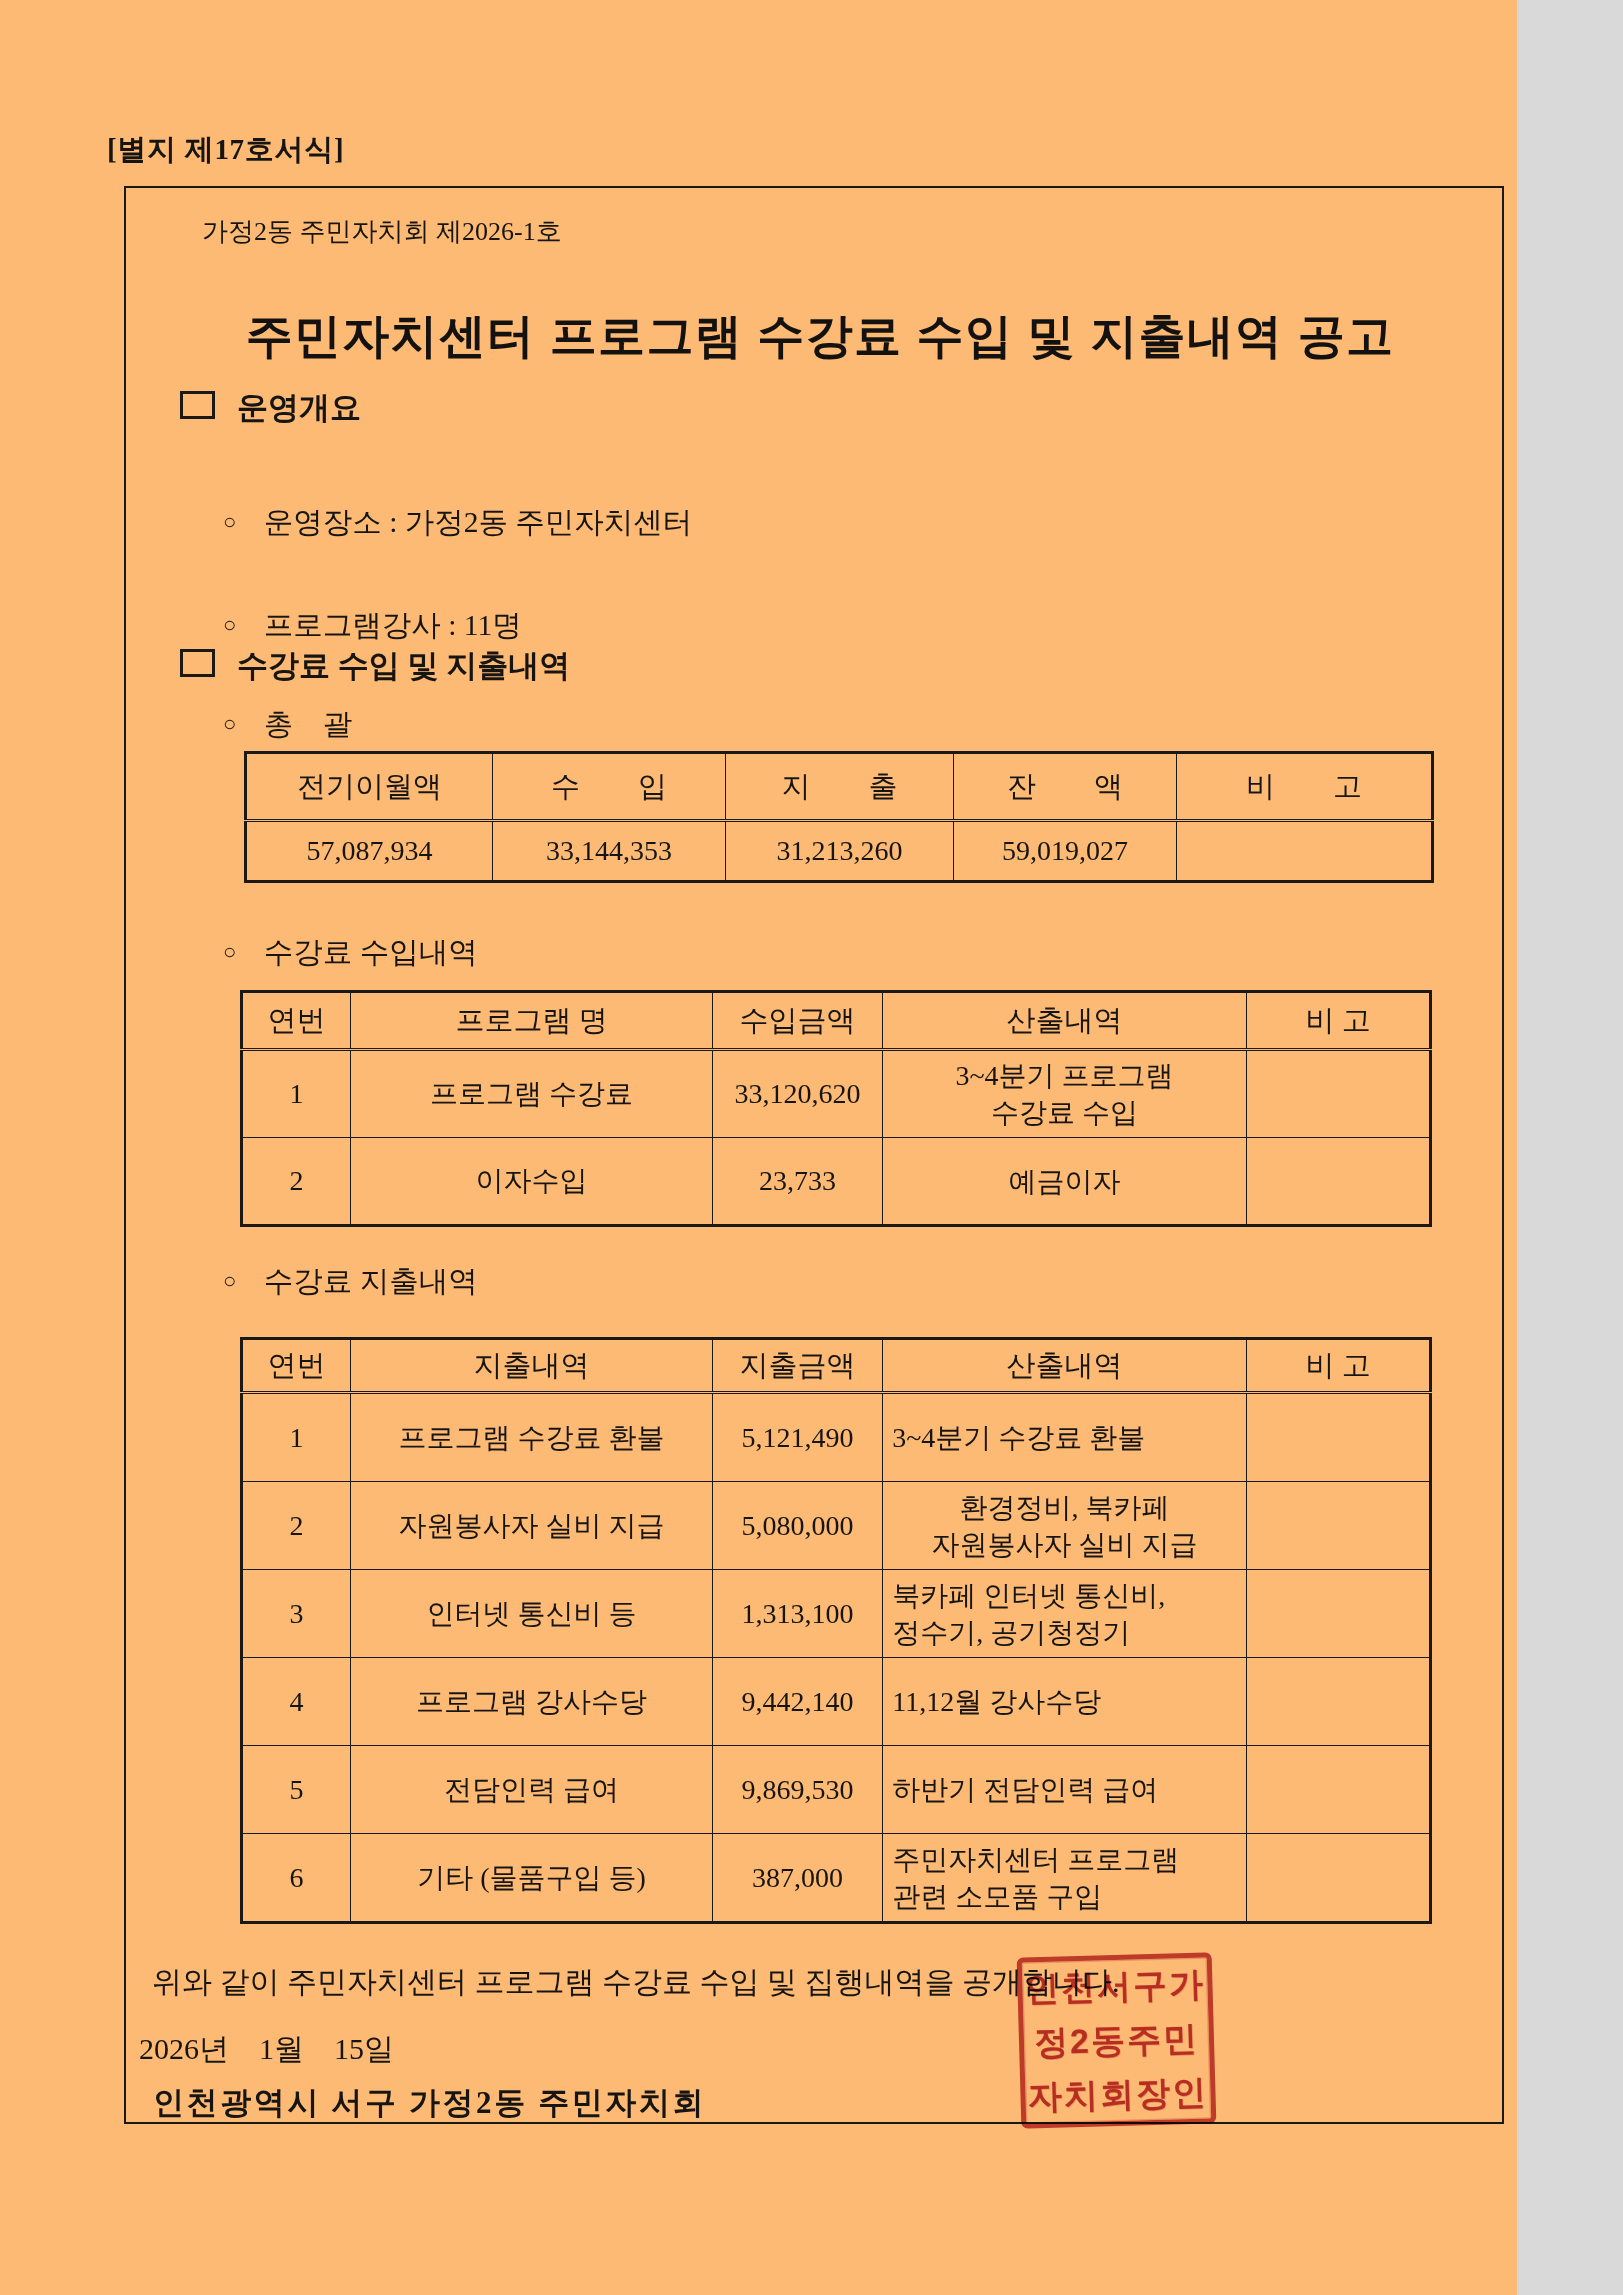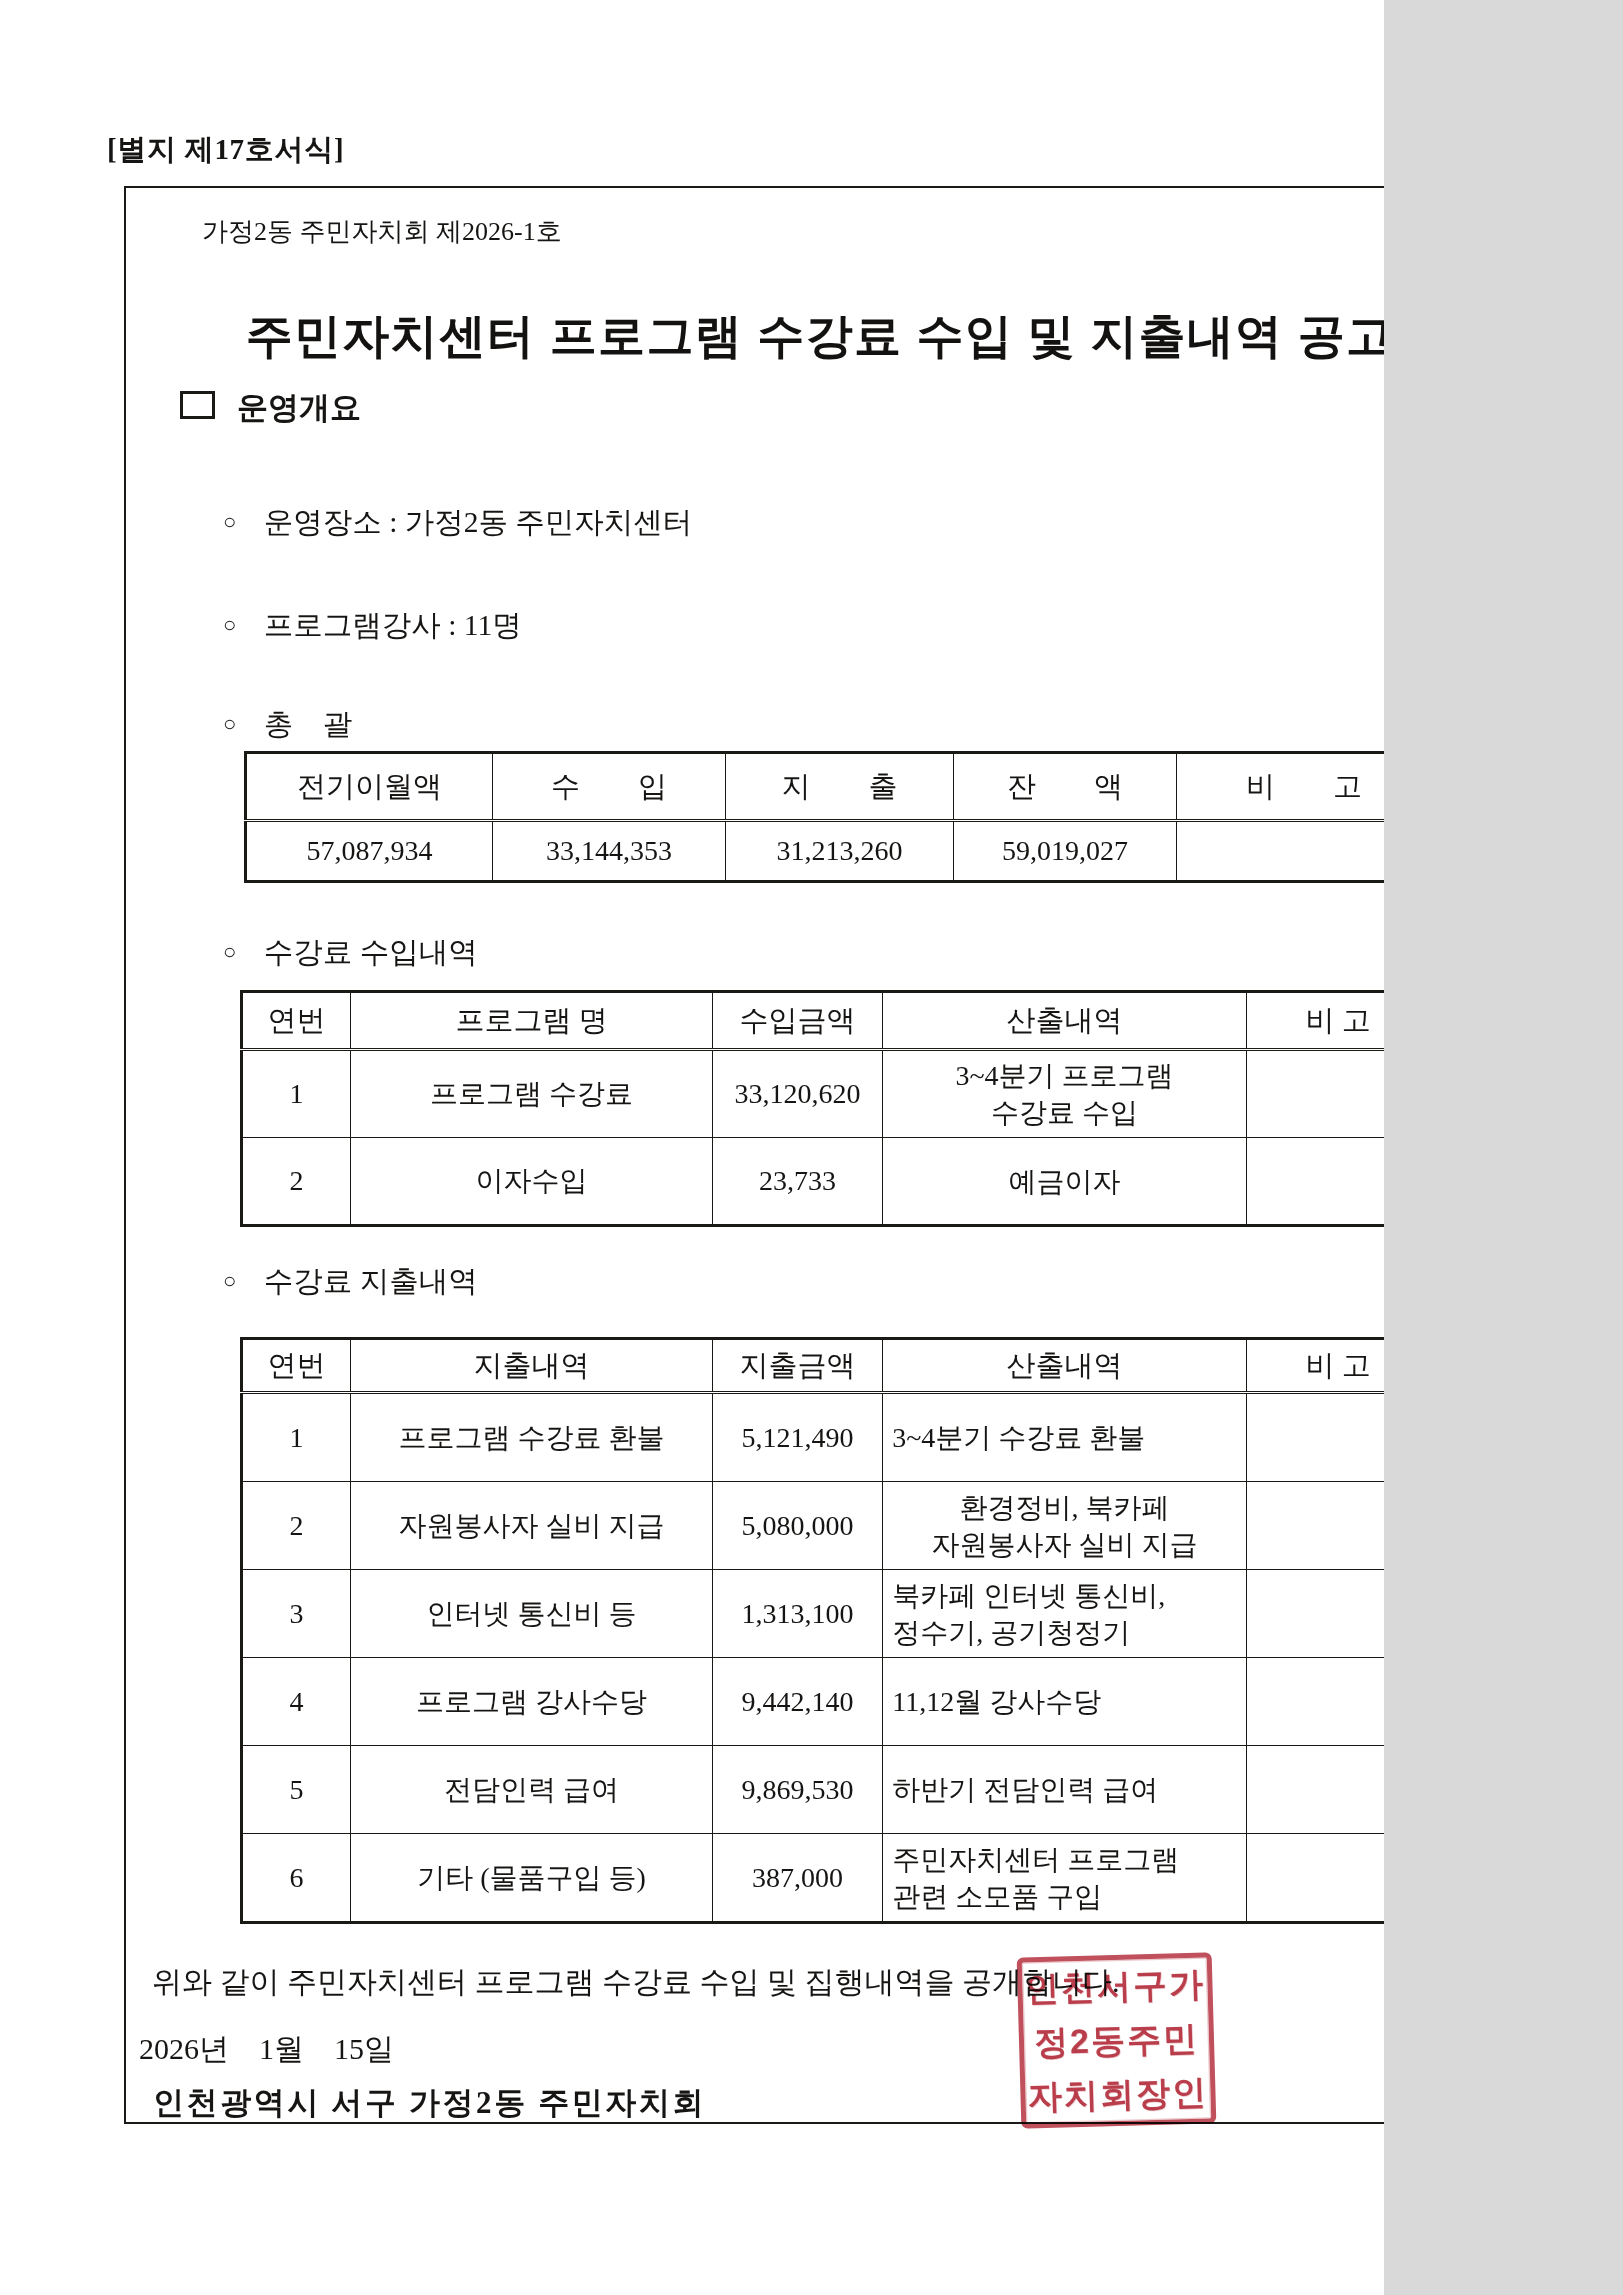--- a/index.html
+++ b/index.html
@@ -1,18 +1,18 @@
 <!DOCTYPE html>
 <html style="font-size:10.5px"><head>
 <meta charset="utf-8">
 <title>공고문</title>
 <style>
   html,body{margin:0;padding:0;background:#d9d9d9;}
   .page{
-    position:relative;width:1384px;height:2295px;background:#ffffff;
+    position:relative;width:1517px;height:2295px;background:#fdba74;
     font-family:"Liberation Serif","DejaVu Serif",serif;color:#171513;
     overflow:hidden;
   }
   .form-note{
     position:absolute;left:107px;top:130px;font-size:29px;font-weight:bold;
     letter-spacing:0.7px;
   }
   .doc-box{
     position:absolute;left:124px;top:186px;width:1380px;height:1938px;
     border:2.6px solid #1b1916;box-sizing:border-box;
@@ -93,20 +93,23 @@
       <span class="sq"></span><span>운영개요</span>
     </div>
 
     <div class="bullet b2">
       <span class="circ">○</span><span>운영장소 : 가정2동 주민자치센터</span>
     </div>
     <div class="bullet b4">
       <span class="circ">○</span><span>프로그램강사 : 11명</span>
     </div>
 
+    <div class="hding h-details">
+      <span class="sq"></span><span>수강료 수입 및 지출내역</span>
+    </div>
 
     <div class="lbl lbl-summary">
       <span class="circ">○</span><span>총　괄</span>
     </div>
 
     <table class="t1">
       <colgroup>
           <col style="width:247px">
           <col style="width:233px">
           <col style="width:228px">

